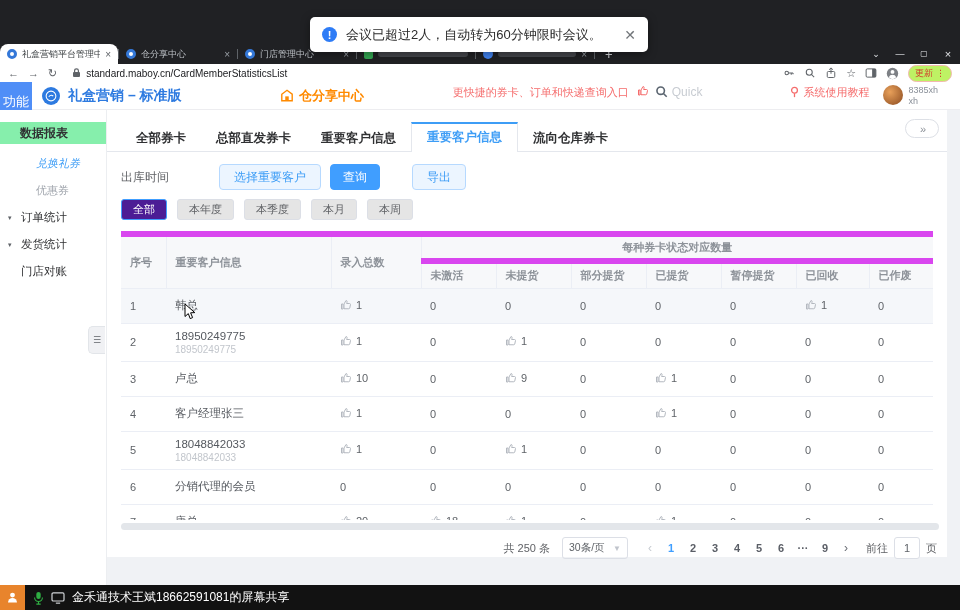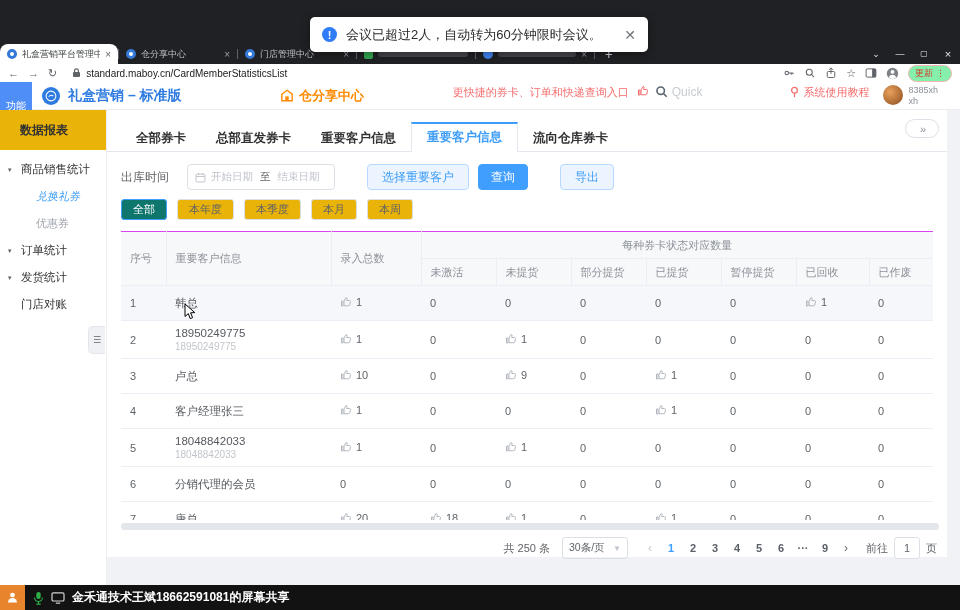--- a/index.html
+++ b/index.html
@@ -25,45 +25,45 @@
   .wc { width:24px; text-align:center; color:#e2e4e7; font-size:9px; line-height:20px; }
 
   .addressbar { position:absolute; top:64px; left:0; right:0; height:18px; background:#fff; display:flex; align-items:center; padding:0 8px; }
   .navic { color:#5f6368; font-size:11px; margin-right:9px; }
   .lock { margin:0 5px 0 6px; display:flex; }
   .url { font-size:10px; color:#202124;text-align:right; }
   .abar-right { margin-left:auto; display:flex; align-items:center; gap:9px; }
   .abar-right svg { display:block; }
   .star { color:#5f6368; font-size:11px; }
   .update-pill { display:flex; align-items:center; gap:3px; border:1px solid #f2b8af; border-radius:9px; padding:1px 6px;
-                 color:#d33a2c; font-size:9px; background:#86efac; }
+                 color:#d33a2c; font-size:9px; background:#bef264; }
 
   
   .appheader { position:absolute; top:82px; left:0; right:0; height:28px; background:#fff; display:flex; align-items:center;
                border-bottom:1px solid #ededf0; }
-  .navbox { width:32px; height:28px; background:#4f8ef7; color:#fff; font-size:10px; line-height:1.25; text-align:center;
-            padding-top:18px; flex:none; }
+  .navbox { width:32px; height:28px; background:#4f8ef7; color:#fff; font-size:13px; line-height:1.25; text-align:center;
+            padding-top:12px; flex:none; }
   .applogo { width:18px; height:18px; border-radius:50%; background:#2d7ae0; margin-left:10px; flex:none;
              display:flex; align-items:center; justify-content:center; color:#fff; font-size:10px; }
   .brand { margin-left:8px; font-size:14px; font-weight:bold; color:#2d7ae0; white-space:nowrap; }
   .sharecenter { position:absolute; left:280px; display:flex; align-items:center; gap:5px; color:#ff8a00; font-weight:bold; font-size:13px; }
   .hdr-right { margin-left:auto; display:flex; align-items:flex-start; padding-right:22px; }
   .quickentry { color:#f56c6c; font-size:11px; }
   .hthumb { margin:0 6px 0 8px; display:flex; }
   .qsearch { display:flex; align-items:center; gap:4px; }
   .qword { color:#c8ccd2; font-size:12px; }
   .tutorial { display:flex; align-items:center; gap:4px; margin-left:88px; color:#f56c6c; font-size:11px; }
   .hdr-avatar { width:20px; height:20px; border-radius:50%; margin-left:14px;
                 background:radial-gradient(circle at 35% 35%, #e8a05a, #8a4a1f); flex:none; }
   .usercol { margin-left:5px; font-size:9px; color:#8a9099; line-height:1.2; }
 
   
   .page { position:absolute; top:110px; left:0; right:0; height:475px; background:#f0f2f5; display:flex; }
   .sidebar { width:107px; background:#fff; border-right:1px solid #eceef1; position:relative; flex:none; }
-  .sb-title { margin-top:0; height:40px; background:#eab308; display:flex; align-items:center; padding-left:20px;
+  .sb-title { margin-top:12px; height:22px; background:#86efac; display:flex; align-items:center; padding-left:20px;
               font-size:12px; font-weight:bold; color:#303133; }
   .sb-list { margin-top:6px; }
   .sb-item { height:27px; display:flex; align-items:center; font-size:11.5px; color:#303133; padding-left:8px; gap:5px; cursor:default; }
   .sb-item .arr { font-size:7px; color:#5f6368; width:8px; }
   .sb-item.noarrow { padding-left:21px; }
   .sb-item.child { padding-left:36px; font-size:11px; color:#606266; }
   .sb-item.child.active { color:#3d9df6;font-style:italic; }
   .sb-item.child.muted { color:#9ea3ab; }
   .sb-handle { position:absolute; right:1px; top:216px; width:17px; height:28px; background:#f0f1f4; border:1px solid #e2e5e9;
                border-right:none; border-radius:5px 0 0 5px; display:flex; align-items:center; justify-content:center;
@@ -83,27 +83,27 @@
                padding:0 7px; gap:5px; background:#fff; }
   .ph { font-size:10.5px; color:#c0c4cc; }
   .zhi { font-size:10.5px; color:#606266; margin:0 2px; }
   .btn-plain { margin-left:32px; height:26px; padding:0 14px; font-size:12px; color:#3d9df6; background:#ecf5ff;
                border:1px solid #b6d9ff; border-radius:4px; display:flex; align-items:center; }
   .btn-primary { margin-left:9px; height:26px; padding:0 12px; font-size:12px; color:#fff; background:#409eff;
                  border:1px solid #409eff; border-radius:4px; display:flex; align-items:center; }
 
   .range-row { margin:9px 0 0 14px; display:flex; gap:10px; }
   .chip { height:21px; padding:0 11px; font-size:11px; border-radius:3px; border:1px solid #dcdfe6; color:#606266;
-          background:#eab308; display:flex; align-items:center; }
-  .chip.active { background:#0f766e; border-color:#409eff; color:#fff; }
+          background:#e5e5e5; display:flex; align-items:center; }
+  .chip.active { background:#4c1d95; border-color:#409eff; color:#fff; }
 
   .table-wrap { margin:11px 0 0 14px; width:812px; height:289px; overflow:hidden; position:relative; }
   table { border-collapse:collapse; width:812px; table-layout:fixed; }
-  thead th { height:27px; background:#f7f8fa; color:#8d9299; font-size:11px; font-weight:normal; text-align:left;
-             padding-left:9px; border-right:1px solid #ebeef5; border-bottom:1px solid #ebeef5; border-top:1px solid #d946ef; }
+  thead th { height:27px; background:#f7f8fa; color:#8d9299; font-size:11px; font-weight:bold; text-align:left;
+             padding-left:9px; border-right:1px solid #ebeef5; border-bottom:1px solid #ebeef5; border-top:6px solid #d946ef; }
   thead th.group { text-align:center; padding-left:0; }
   thead th:last-child { border-right:none; }
   tbody td { font-size:11px; color:#5f6368; border-bottom:1px solid #ebeef5; padding-left:9px; vertical-align:middle; }
   tr.r1 td { height:35px; }
   tr.r2 td { height:38px; }
   tr.hover td { background:#f5f7fa; }
   .cellname { font-size:11.5px; color:#55595f; }
   .cellsub { font-size:10px; color:#c2c6cc; margin-top:2px; }
   .iconval { display:inline-flex; align-items:center; gap:4px; }
   .thumb { width:12px; height:12px; color:#b4b9c0; display:block; }
@@ -117,21 +117,21 @@
   .pg-arrow { width:20px; text-align:center; font-size:12px; color:#c6cad0; }
   .pg-arrow.next { color:#6a6e75; }
   .pg-page { min-width:22px; text-align:center; font-size:11px; color:#5a5e66; font-weight:bold; line-height:22px; }
   .pg-page.active { color:#409eff; }
   .pg-goto { font-size:11px; color:#606266; margin:0 6px 0 10px; }
   .pg-input { width:26px; height:22px; border:1px solid #dcdfe6; border-radius:3px; font-size:11px; color:#5f6368;
               text-align:center; font-family:inherit; }
   .pg-unit { font-size:11px; color:#606266; margin-left:6px; }
 
   
-  .taskbar { position:absolute; top:585px; left:0; right:0; height:25px; background:#121212; display:flex; align-items:center;font-weight:bold; }
+  .taskbar { position:absolute; top:585px; left:0; right:0; height:25px; background:#121212; display:flex; align-items:center; }
   .tb-person { width:25px; height:25px; background:#e8842c; display:flex; align-items:center; justify-content:center; flex:none; }
   .tb-icons { display:flex; align-items:center; gap:7px; margin-left:8px; }
   .tb-text { color:#fff; font-size:12px; margin-left:7px; }
 
   
   .toast { position:absolute; left:310px; top:17px; width:338px; height:35px; background:#fff; border-radius:5px;
            box-shadow:0 2px 10px rgba(0,0,0,.4); display:flex; align-items:center; padding:0 12px; gap:9px; z-index:20; }
   .toast-icon { width:15px; height:15px; border-radius:50%; background:#2e7cf6; color:#fff; font-size:11px; font-weight:bold;
                 display:flex; align-items:center; justify-content:center; flex:none; }
   .toast-text { font-size:13px; color:#2b2b2b; white-space:nowrap; }
@@ -281,24 +281,20 @@
         <div>8385xh</div>
         <div>xh</div>
       </div>
     </div>
   </div>
 
   <div class="page">
     <aside class="sidebar">
       <div class="sb-title">数据报表</div>
       <div class="sb-list" id="sb-list">
-          <div class="sb-item">
-            <span class="arr">▾</span>
-            <span>商品销售统计</span>
-          </div>
           <div class="sb-item child active">
             <span>兑换礼券</span>
           </div>
           <div class="sb-item child muted">
             <span>优惠券</span>
           </div>
           <div class="sb-item">
             <span class="arr">▾</span>
             <span>订单统计</span>
           </div>
@@ -319,29 +315,20 @@
       <div class="ctabs" id="ctabs">
           <div class="ctab">全部券卡</div>
           <div class="ctab">总部直发券卡</div>
           <div class="ctab">重要客户信息</div>
           <div class="ctab active">重要客户信息</div>
           <div class="ctab">流向仓库券卡</div>
         </div>
 
       <div class="filter-row">
         <span class="f-label">出库时间</span>
-        <div class="daterange">
-          <svg width="11" height="11" viewBox="0 0 16 16">
-              <rect x="1.5" y="3" width="13" height="11.5" rx="1.5" fill="none" stroke="#c0c4cc" stroke-width="1.4"></rect>
-              <path d="M1.5 6.5h13M5 1.5v3M11 1.5v3" stroke="#c0c4cc" stroke-width="1.4"></path>
-            </svg>
-          <span class="ph">开始日期</span>
-          <span class="zhi">至</span>
-          <span class="ph">结束日期</span>
-        </div>
         <div class="btn-plain">选择重要客户</div>
         <div class="btn-primary">查询</div>
         <div class="btn-plain">导出</div>
       </div>
 
       <div class="range-row" id="range-row">
           <div class="chip active">全部</div>
           <div class="chip">本年度</div>
           <div class="chip">本季度</div>
           <div class="chip">本月</div>

